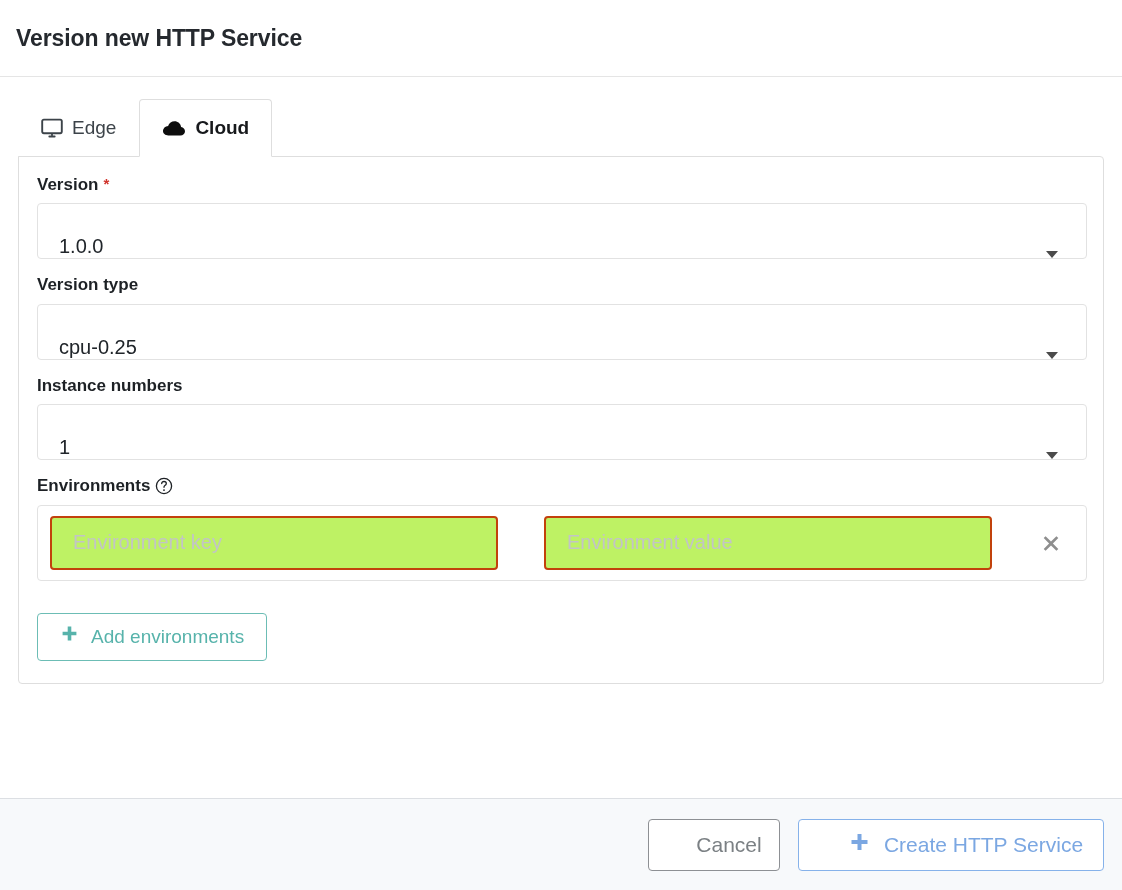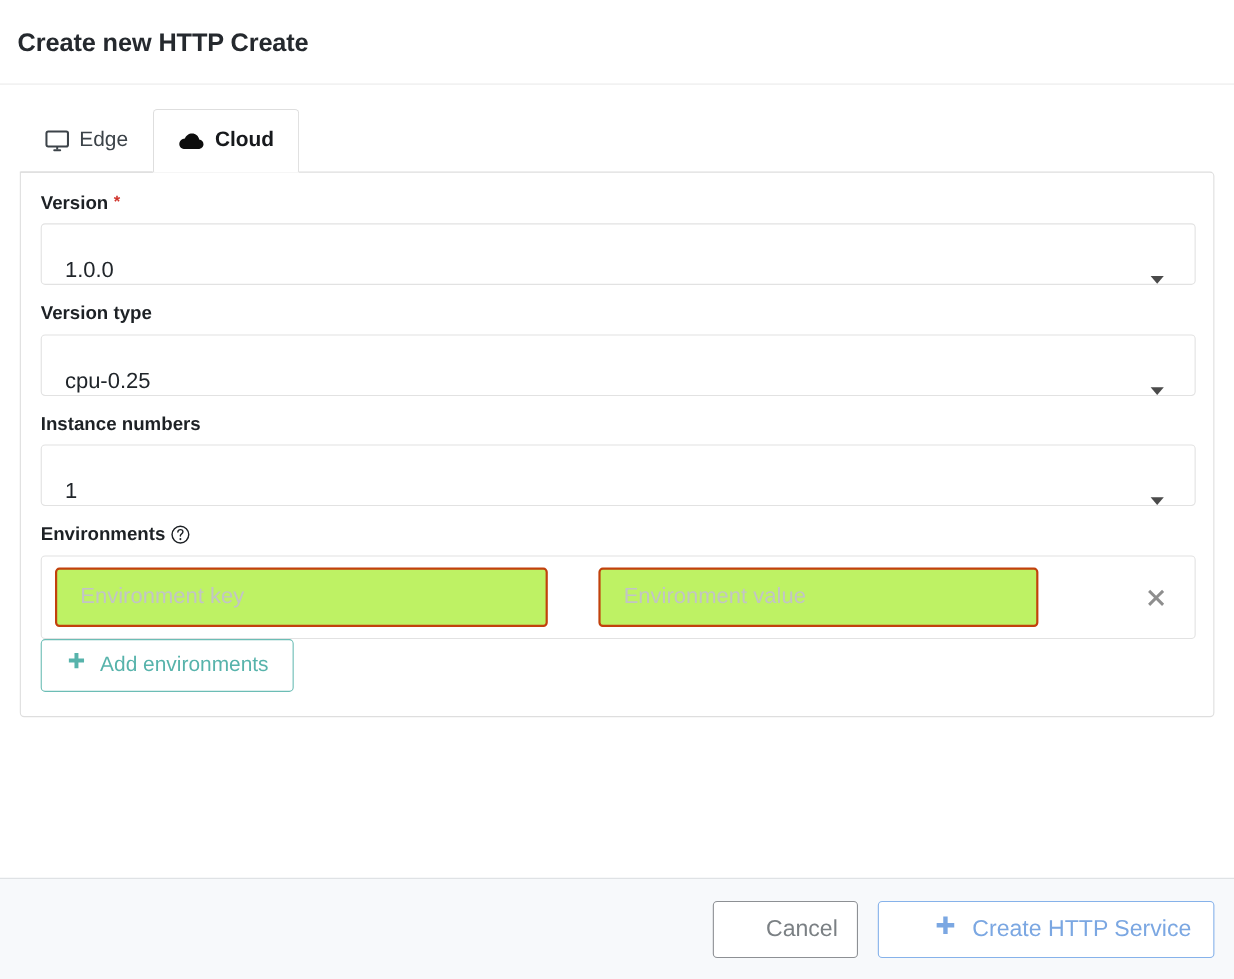--- a/index.html
+++ b/index.html
@@ -149,33 +149,33 @@
     border-radius: 4px;
     background: #bef264;
     font-family: "Liberation Sans", sans-serif;
     font-size: 20px;
     color: #20252a;
     padding: 0 16px 0 21px;
     outline: none;
   }
   .env-input::placeholder { color: #c2c4c6; }
   .env-key { width: 448px; }
-  .env-val { width: 400px; margin-left: 46px; }
+  .env-val { width: 448px; margin-left: 46px; }
   .env-remove {
     margin-left: auto;
     width: 46px;
     display: flex;
     align-items: center;
     justify-content: center;
     cursor: pointer;
     color: #8e8e8e;
   }
 
   .add-env-btn {
-    margin-top: 0;
+    margin-top: 32px;
     height: 48px;
     display: inline-flex;
     align-items: center;
     gap: 12px;
     padding: 0 22px;
     border: 1px solid #6cbdb5;
     border-radius: 4px;
     background: #ffffff;
     color: #57b3ab;
     font-size: 19px;
@@ -218,21 +218,21 @@
     border: 1px solid #86b2ea;
     color: #7ba7e2;
   }
 </style>
 </head>
 <body>
 
 <div class="dialog">
 
   <div class="dialog-header">
-    <div class="dialog-title">Create new HTTP Create</div>
+    <div class="dialog-title">Version new HTTP Service</div>
   </div>
 
   <div class="dialog-body">
 
     <div class="tabs">
       <div class="tab">
         <span class="tab-icon">
           <svg width="22" height="21" viewBox="0 0 22 21">
             <rect x="1.2" y="1.6" width="19.6" height="13.6" rx="1.6" fill="none" stroke="#3c4349" stroke-width="1.9"></rect>
             <rect x="7.4" y="17.6" width="7.2" height="1.9" rx="0.9" fill="#3c4349"></rect>

